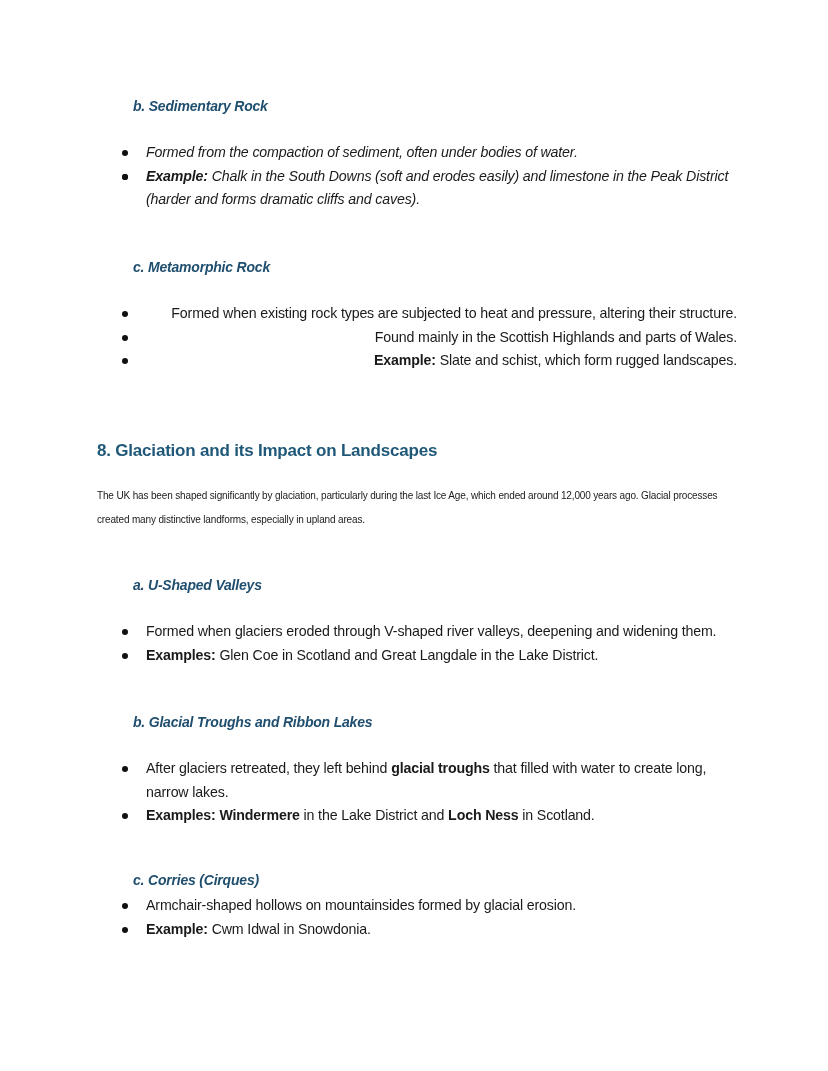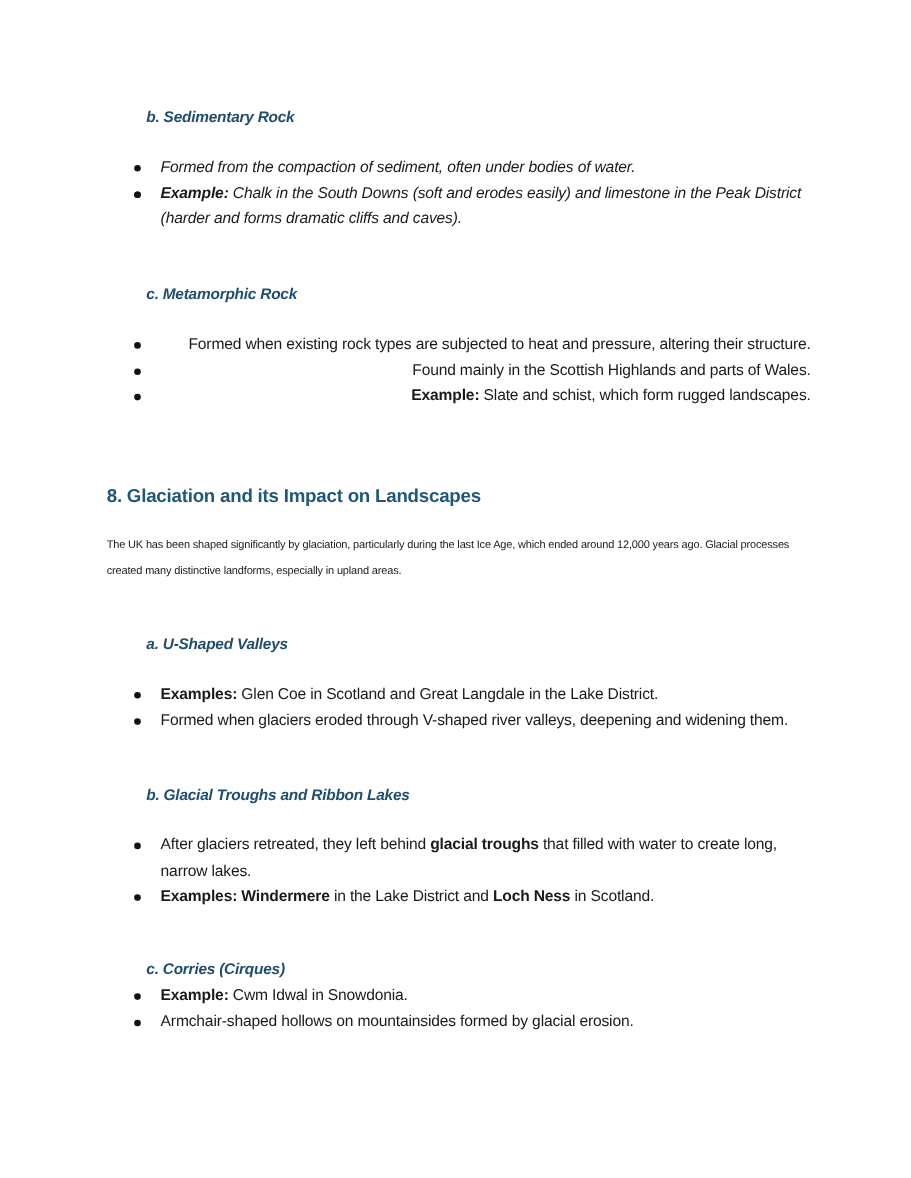--- a/index.html
+++ b/index.html
@@ -52,29 +52,29 @@
     <li><span class="dot"></span><span>Formed when existing rock types are subjected to heat and pressure, altering their structure.</span></li>
     <li><span class="dot"></span><span>Found mainly in the Scottish Highlands and parts of Wales.</span></li>
     <li><span class="dot"></span><b>Example:</b><span> Slate and schist, which form rugged landscapes.</span></li>
   </ul>
 
   <div class="h2" style="top:441px;">8. Glaciation and its Impact on Landscapes</div>
   <p class="para" style="top:484px;">The UK has been shaped significantly by glaciation, particularly during the last Ice Age, which ended around 12,000 years ago. Glacial processes created many distinctive landforms, especially in upland areas.</p>
 
   <div class="h3" style="top:577px;">a. U-Shaped Valleys</div>
   <ul class="bullets" style="top:620px;">
+    <li><span class="dot"></span><span>Formed when glaciers eroded through V-shaped river valleys, deepening and widening them.</span></li>
     <li><span class="dot"></span><b>Examples:</b><span> Glen Coe in Scotland and Great Langdale in the Lake District.</span></li>
-    <li><span class="dot"></span><span>Formed when glaciers eroded through V-shaped river valleys, deepening and widening them.</span></li>
   </ul>
 
   <div class="h3" style="top:714px;">b. Glacial Troughs and Ribbon Lakes</div>
   <ul class="bullets" style="top:757px;">
     <li><span class="dot"></span><span>After glaciers retreated, they left behind </span><b>glacial troughs</b><span> that filled with water to create long, narrow lakes.</span></li>
     <li><span class="dot"></span><b>Examples:</b><b> Windermere</b><span> in the Lake District and </span><b>Loch Ness</b><span> in Scotland.</span></li>
   </ul>
 
   <div class="h3" style="top:872px;">c. Corries (Cirques)</div>
   <ul class="bullets" style="top:894px;">
+    <li><span class="dot"></span><span>Armchair-shaped hollows on mountainsides formed by glacial erosion.</span></li>
     <li><span class="dot"></span><b>Example:</b><span> Cwm Idwal in Snowdonia.</span></li>
-    <li><span class="dot"></span><span>Armchair-shaped hollows on mountainsides formed by glacial erosion.</span></li>
   </ul>
 
 </div>
 
 </body></html>

